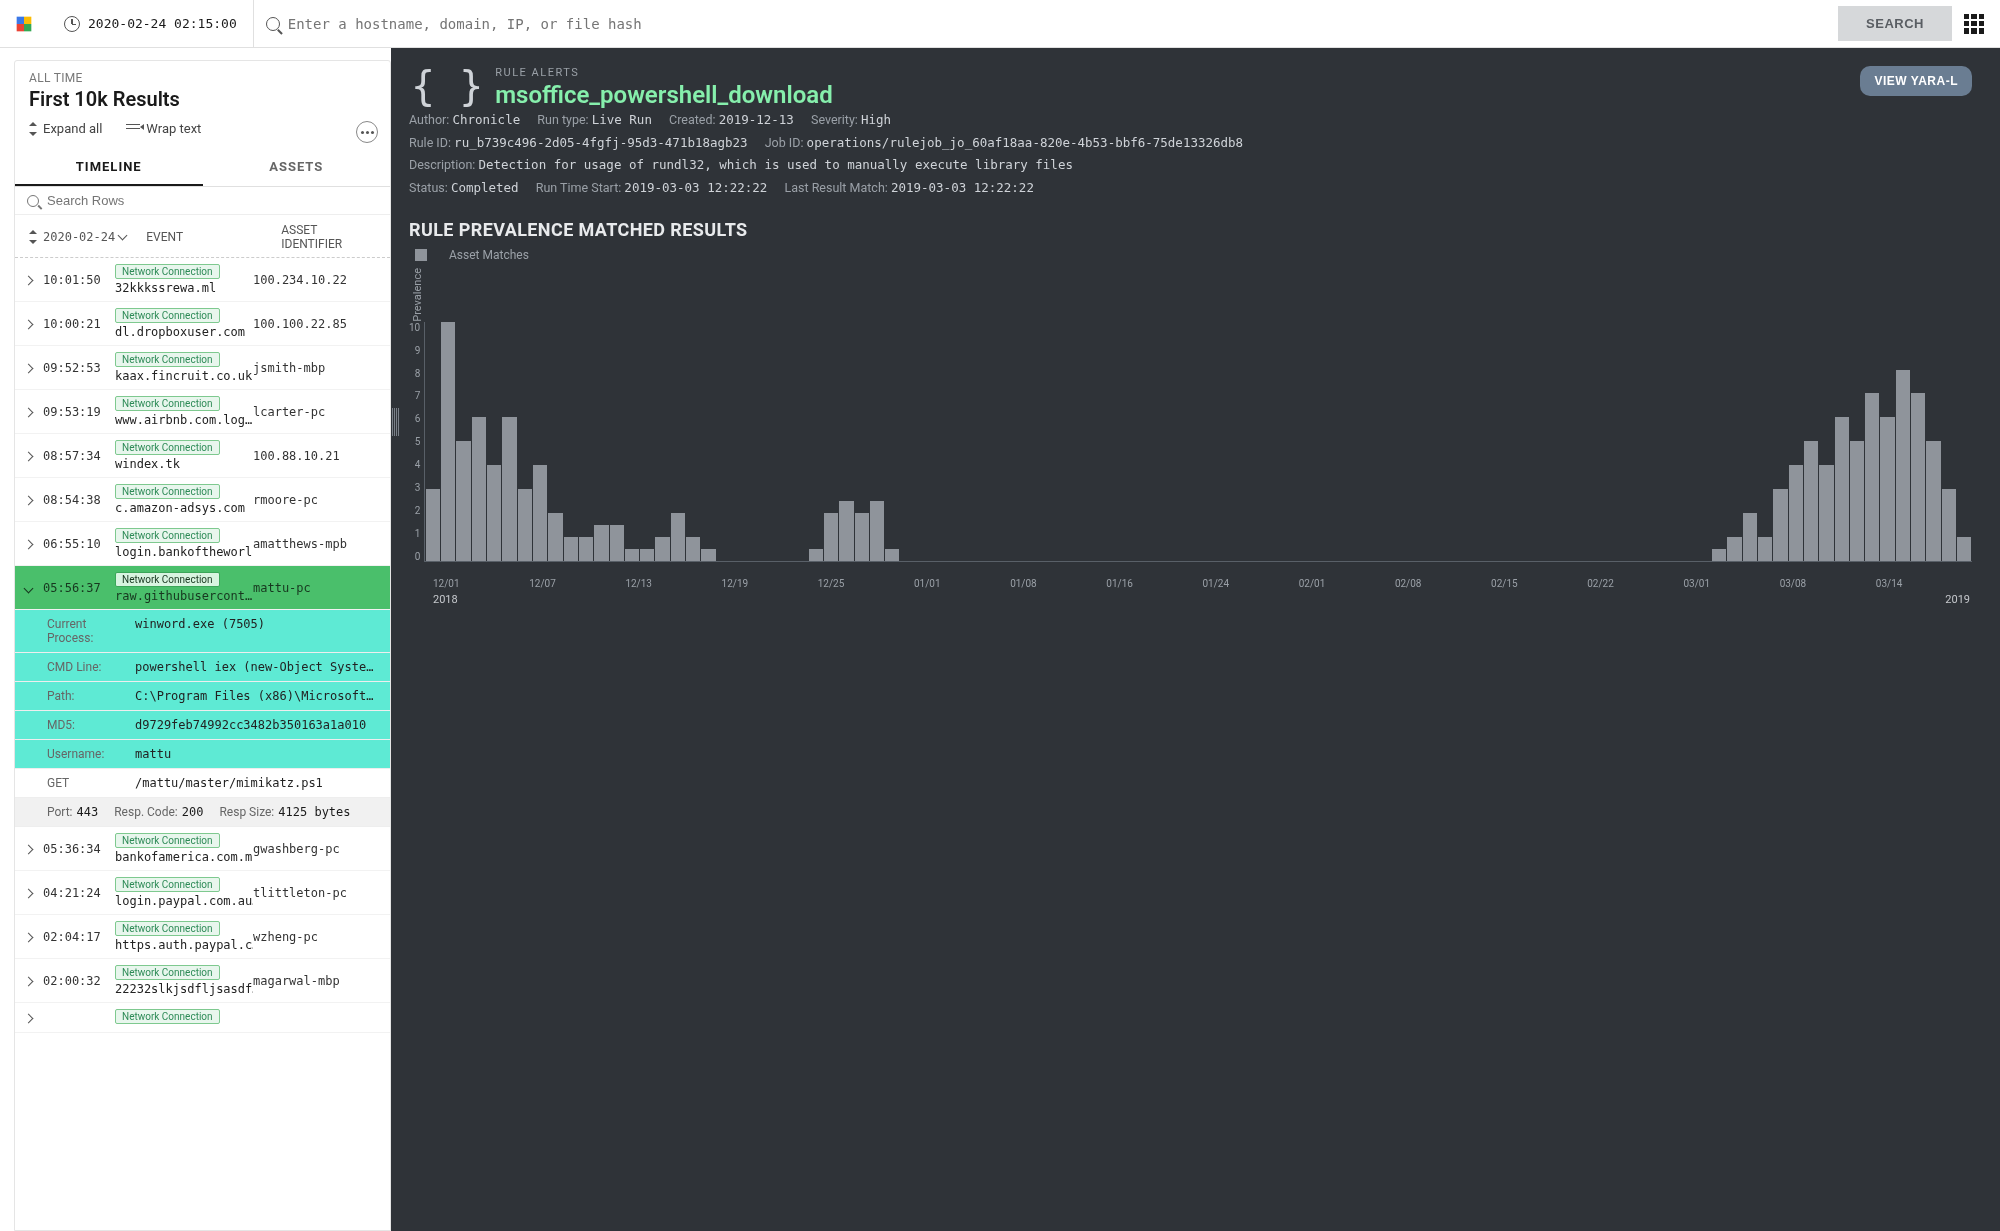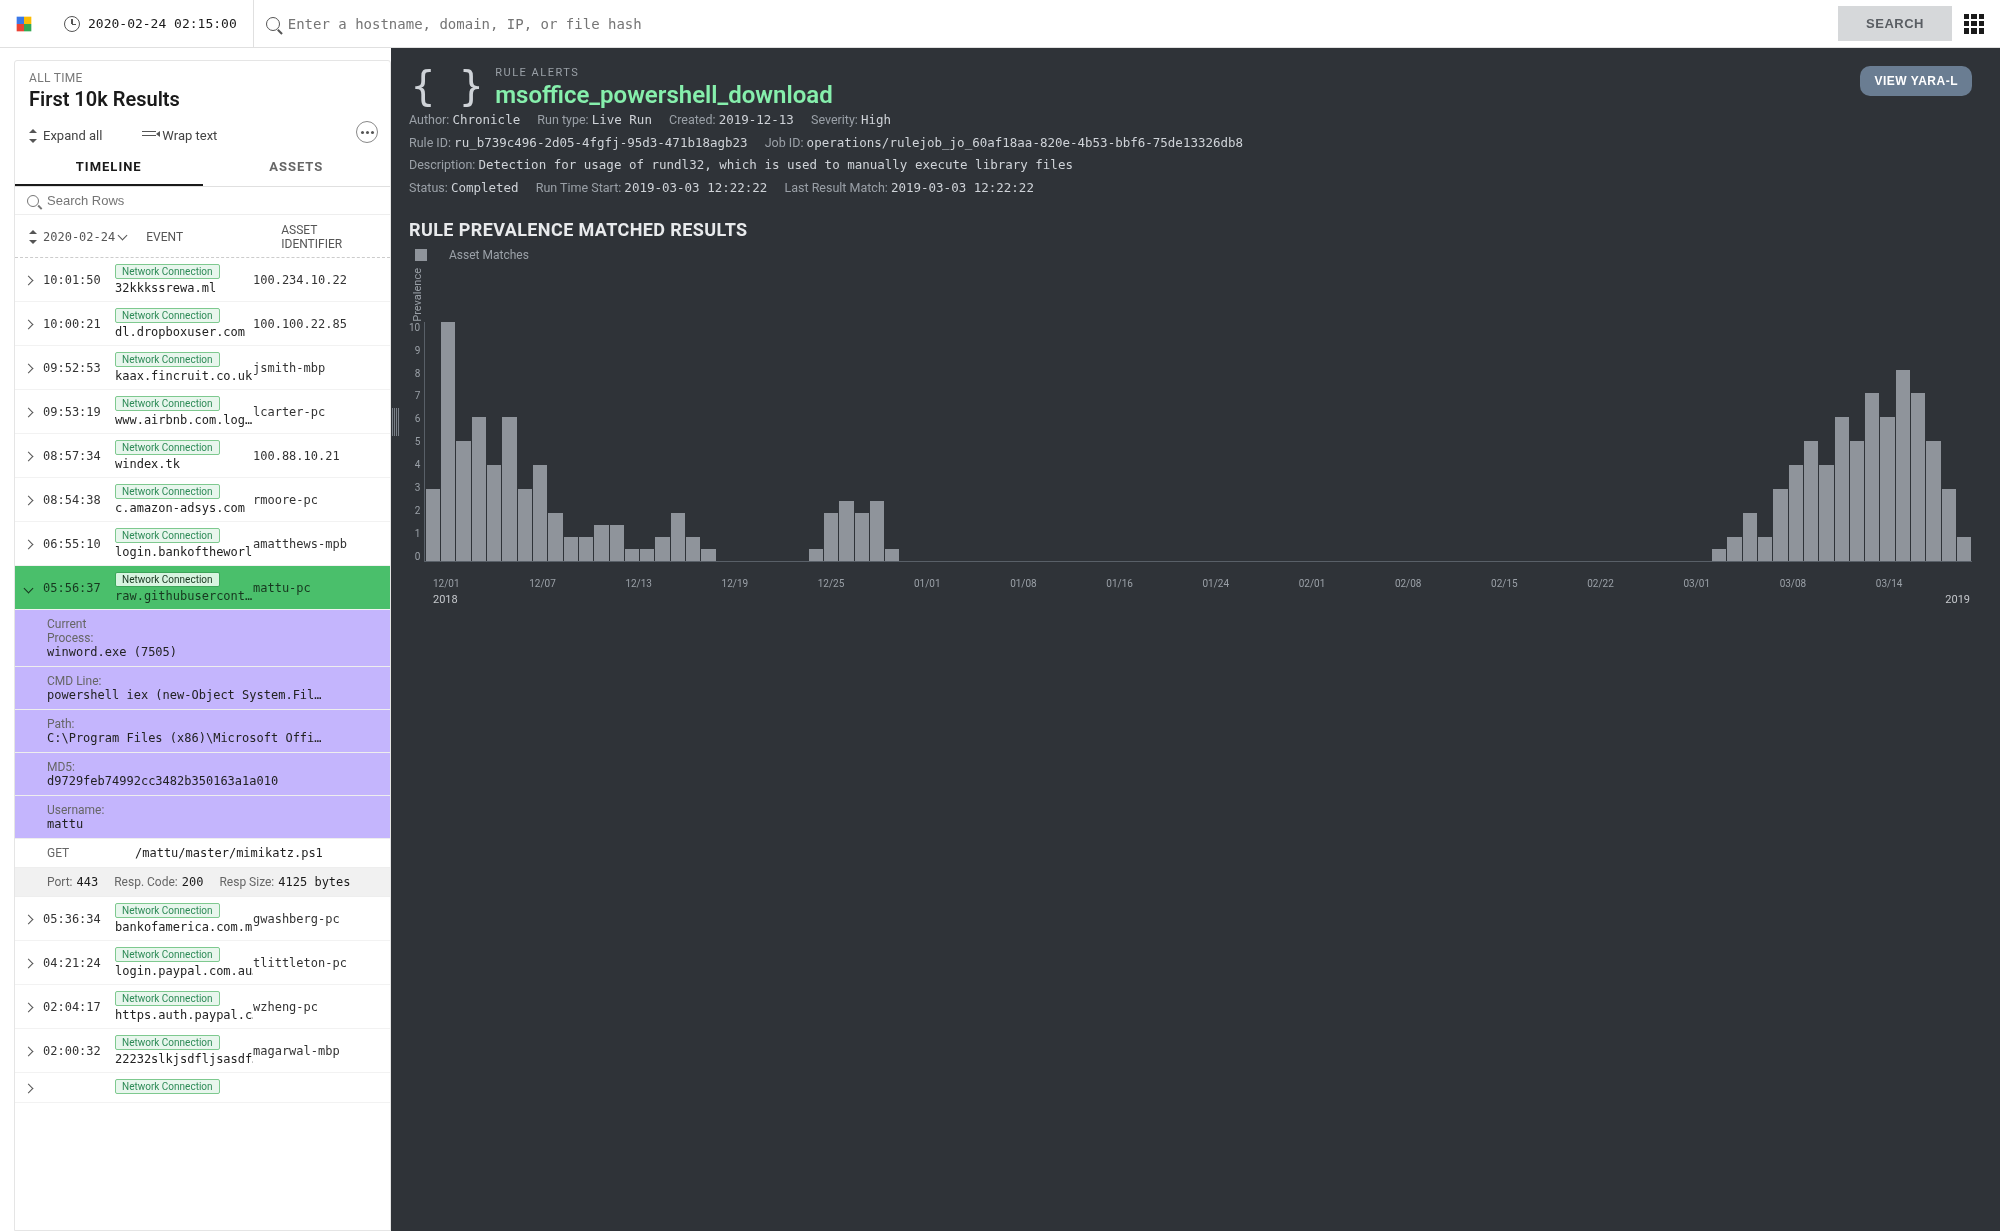--- a/index.html
+++ b/index.html
@@ -26,21 +26,21 @@
 .main { display:flex; height: calc(100vh - 48px); }
 .left { width: 377px; border:1px solid #e5e5e5; border-radius:3px 3px 0 0; margin: 12px 0 0 14px; background:#fff; display:flex; flex-direction:column; overflow:hidden;}
 .right { flex:1; background:#2f3338; color:#d6d8da; padding: 18px 28px 18px 14px; overflow-y:auto; position:relative;}
 .drag-handle { position:absolute; left:0; top:360px; width:8px; display:flex; gap:1px; padding-left:1px;}
 .drag-handle span { width:1px; height:28px; background:#7a8088;}
 
 
 .lp-head { padding: 10px 14px 8px; }
 .lp-sub { font-size:12px; color:#777; letter-spacing:0.3px; }
 .lp-title { font-size:20px; font-weight:600; margin-top:2px;}
-.lp-tools { display:flex; align-items:flex-end; padding: 2px 12px 6px; gap:40px; font-size:13px; color:#444;}
+.lp-tools { display:flex; align-items:flex-start; padding: 2px 12px 6px; gap:24px; font-size:13px; color:#444;}
 .tool { display:flex; align-items:center; gap:6px; cursor:pointer;}
 .expand-icon { display:inline-block; position:relative; width:10px; height:14px;}
 .expand-icon::before { content:""; position:absolute; top:0; left:2px; border-left:4px solid transparent; border-right:4px solid transparent; border-bottom:4px solid #555;}
 .expand-icon::after { content:""; position:absolute; bottom:0; left:2px; border-left:4px solid transparent; border-right:4px solid transparent; border-top:4px solid #555;}
 .wrap-icon { display:inline-block; position:relative; width:14px; height:10px; border-top:1.5px solid #555; }
 .wrap-icon::before { content:""; position:absolute; top:3px; left:0; width:14px; height:1.5px; background:#555;}
 .wrap-icon::after { content:""; position:absolute; top:-1px; right:-4px; border-top:3px solid transparent; border-bottom:3px solid transparent; border-right:4px solid #555;}
 .more-btn { margin-left:auto; width:22px; height:22px; border:1.5px solid #888; border-radius:50%; display:flex; align-items:center; justify-content:center; cursor:pointer;}
 .more-btn span { width:3px; height:3px; background:#555; border-radius:50%; margin:0 1px;}
 
@@ -69,21 +69,21 @@
 .row .aid { flex:1; font-family:"SF Mono",Consolas,monospace; color:#333; white-space:nowrap; overflow:hidden; text-overflow:ellipsis;}
 .row.selected { background:#4abf6b; }
 .row.selected .ts, .row.selected .aid, .row.selected .dom, .row.selected .chev { color:#17371f;}
 .row.selected .tag { background:#d8f4e0; border-color:#3aa658; color:#17371f;}
 
 .chev-r::before { content:""; display:inline-block; width:6px; height:6px; border-right:1.5px solid currentColor; border-bottom:1.5px solid currentColor; transform:rotate(-45deg);}
 .chev-d::before { content:""; display:inline-block; width:6px; height:6px; border-right:1.5px solid currentColor; border-bottom:1.5px solid currentColor; transform:rotate(45deg);}
 
 .detail { font-size:12px; }
 .drow { display:flex; padding:7px 10px 7px 32px; border-bottom:1px solid #eee;}
-.drow.gray { background:#c4b5fd;flex-direction:column;}
+.drow.gray { background:#5eead4;}
 .drow .dl { width:88px; color:#666;}
 .drow .dv { flex:1; font-family:"SF Mono",Consolas,monospace; color:#222; white-space:nowrap; overflow:hidden; text-overflow:ellipsis;}
 .netrow { display:flex; padding:7px 10px 7px 32px; gap:16px; background:#f1f1f1; border-bottom:1px solid #eee; font-size:12px;}
 .netrow .kv .k{ color:#666; margin-right:4px;}
 .netrow .kv .v{ font-family:"SF Mono",Consolas,monospace;}
 
 
 .rule-head { display:flex; align-items:flex-start; gap:12px; padding-left:6px;}
 .braces { font-size:40px; font-weight:300; color:#cfd3d8; line-height:1; font-family:"SF Mono",Consolas,monospace;}
 .rule-sub { font-size:11px; letter-spacing:1.5px; color:#9aa0a7;}

